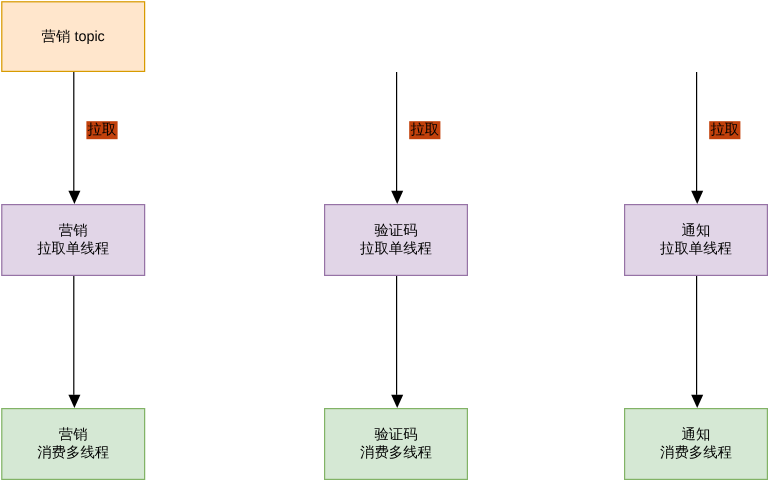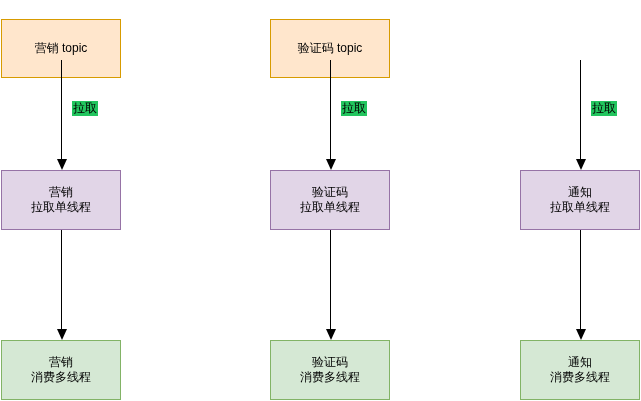--- a/index.html
+++ b/index.html
@@ -35,21 +35,21 @@
     display: flex;
     align-items: center;
     justify-content: center;
     text-align: center;
   }
   .node-label {
     white-space: pre-line;
     line-height: 1.25;
   }
   .node-topic {
-    top: 19px;
+    top: 1px;
     height: 59px;
     background: #FFE6CC;
     border: 1px solid #D79B00;
   }
   .node-pull {
     top: 170px;
     height: 60px;
     background: #E1D5E7;
     border: 1px solid #9673A6;
   }
@@ -79,21 +79,21 @@
     border-top: 11px solid #000000;
   }
   .ah-1 { top: 159px; }
   .ah-2 { top: 329px; }
 
   .edge-label {
     position: absolute;
     left: 71px;
     top: 101px;
     line-height: 15px;
-    background: #22c55e;
+    background: #c2410c;
     padding: 0 1px;
     white-space: nowrap;
   }
 </style>
 </head>
 <body>
 
 <div class="canvas">
 
   <div class="col col-1">
@@ -109,23 +109,20 @@
     </div>
     <div class="vline line-2"></div>
     <div class="arrowhead ah-2"></div>
     <div class="node node-consume">
       <span class="node-label">营销
 消费多线程</span>
     </div>
   </div>
 
   <div class="col col-2">
-    <div class="node node-topic">
-      <span class="node-label">验证码 topic</span>
-    </div>
     <div class="vline line-1"></div>
     <div class="arrowhead ah-1"></div>
     <div class="edge-label">拉取</div>
     <div class="node node-pull">
       <span class="node-label">验证码
 拉取单线程</span>
     </div>
     <div class="vline line-2"></div>
     <div class="arrowhead ah-2"></div>
     <div class="node node-consume">

